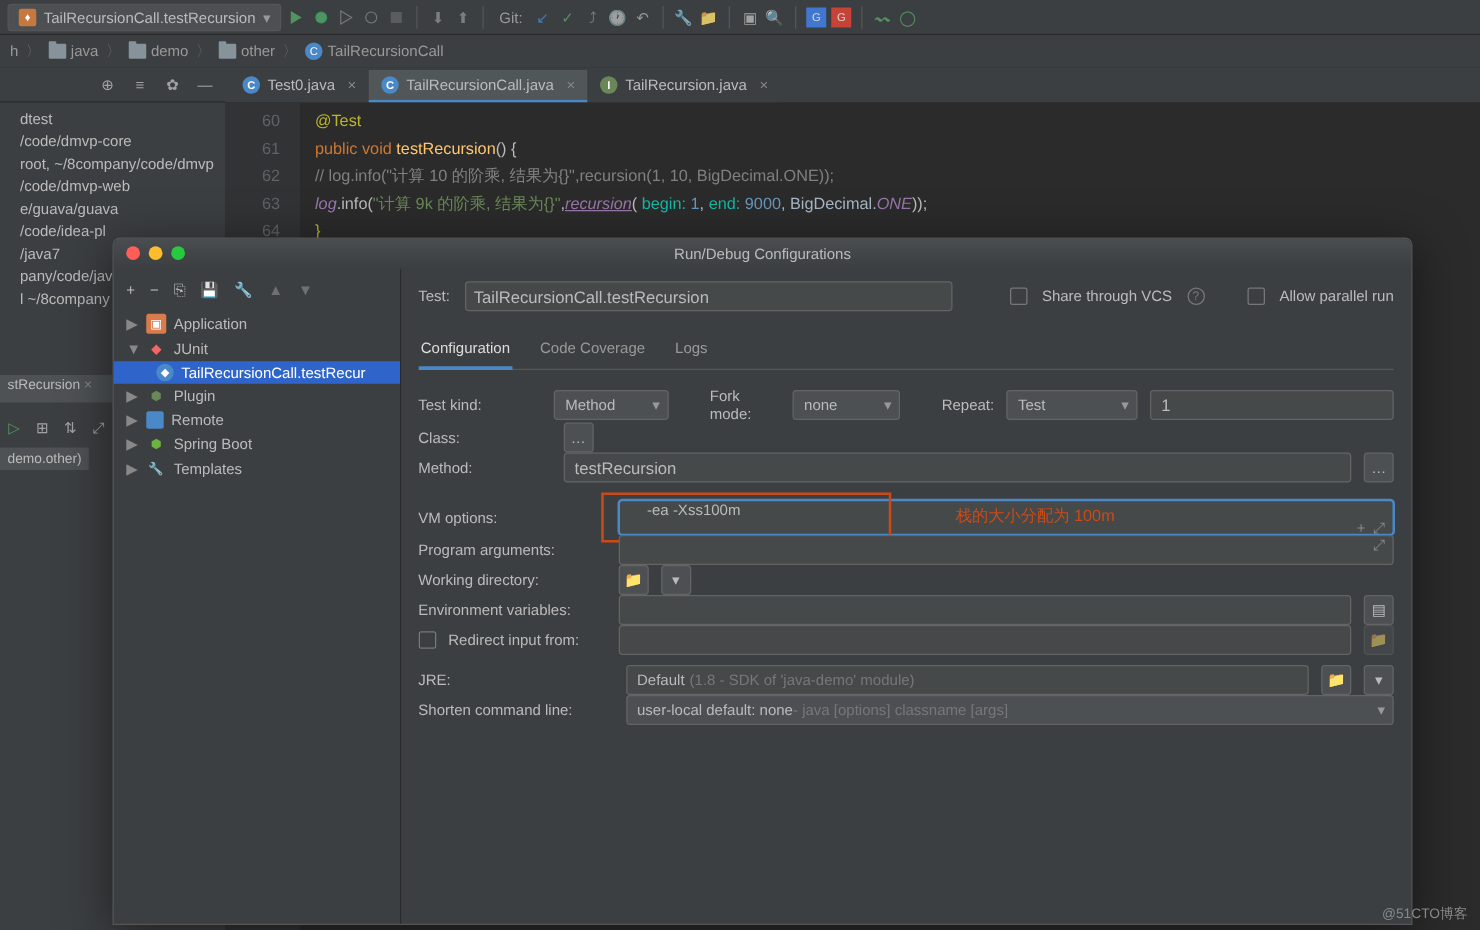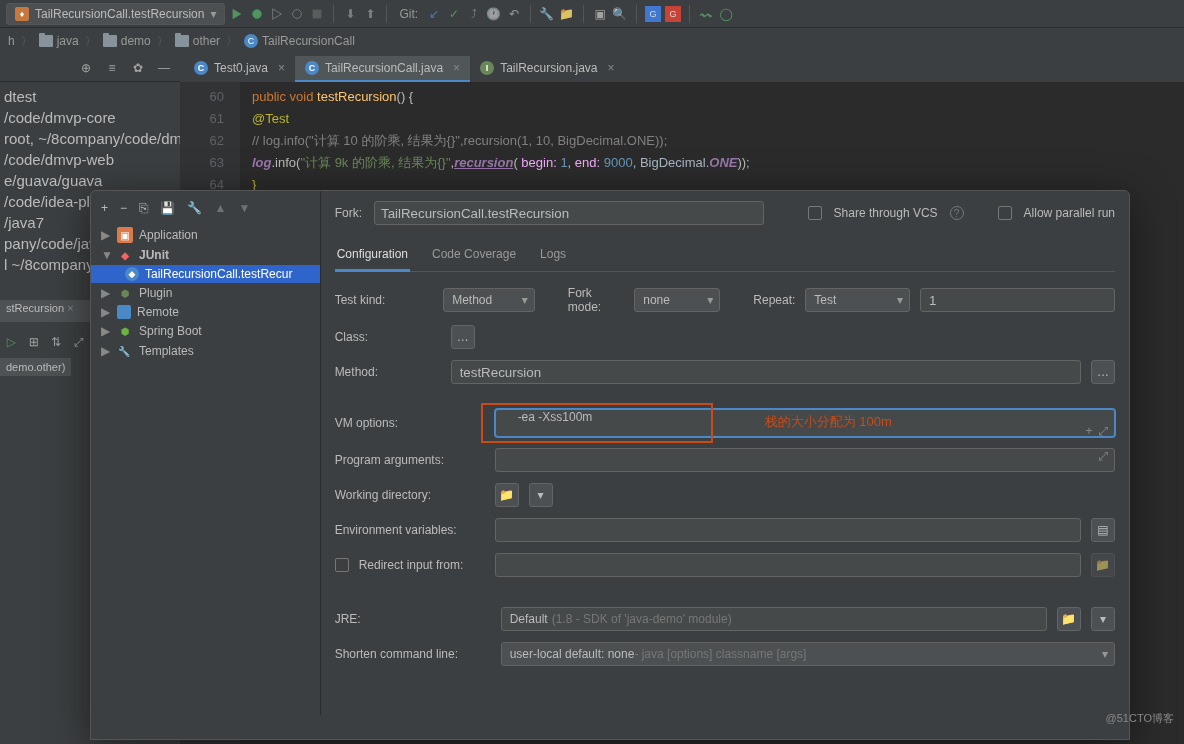--- a/index.html
+++ b/index.html
@@ -13,41 +13,41 @@
 .git-label { color:#999; margin:0 4px; }
 .breadcrumbs { height:26px; background:#3c3f41; display:flex; align-items:center; padding:0 8px; gap:6px; color:#999; }
 .bc-item { display:flex; align-items:center; gap:4px; }
 .fld-ic { width:14px; height:12px; background:#87939a; border-radius:1px; position:relative; }
 .fld-ic::before { content:''; position:absolute; top:-2px; left:0; width:6px; height:3px; background:#87939a; border-radius:1px 1px 0 0; }
 .chev { color:#666; }
 .main-area { display:flex; height: calc(100% - 54px); }
 .proj-panel { width:180px; background:#3c3f41; overflow:hidden; }
 .proj-header { height:28px; border-bottom:1px solid #2b2b2b; display:flex; align-items:center; justify-content:flex-end; padding:0 8px; gap:10px; }
 .proj-tree { padding:4px 0; }
-.proj-item { padding:2px 4px; color:#bbb; white-space:nowrap; font-size:15px; }
+.proj-item { padding:2px 16px; color:#bbb; white-space:nowrap; font-size:12px; }
 .editor-area { flex:1; display:flex; flex-direction:column; }
 .tabs-row { height:28px; background:#3c3f41; display:flex; align-items:flex-end; padding-left:4px; }
 .ed-tab { height:26px; padding:0 10px; display:flex; align-items:center; gap:6px; background:#3c3f41; color:#bbb; border-bottom:2px solid transparent; }
 .ed-tab.active { background:#515658; border-bottom:2px solid #4a88c7; }
 .ed-tab .circ { width:14px; height:14px; border-radius:50%; display:flex; align-items:center; justify-content:center; font-size:9px; font-weight:bold; }
 .c-blue { background:#4a88c7; color:#fff; }
 .c-green { background:#6a8759; color:#fff; }
 .ed-tab .close-x { color:#888; margin-left:4px; }
 .editor { flex:1; background:#2b2b2b; display:flex; font-family:Menlo,Consolas,monospace; font-size:13px; }
 .gutter { width:60px; background:#313335; text-align:right; padding:4px 16px 0 0; color:#606366; line-height:22px; }
 .code { position:relative; padding:4px 0 0 12px; line-height:22px; }
 .code .kw { color:#cc7832; }
 .code .ann { color:#bbb529; }
 .code .method { color:#ffc66d; }
 .code .str { color:#6a8759; }
 .code .num { color:#6897bb; }
 .code .type { color:#a9b7c6; }
-.code .fld { color:#9876aa; font-style:italic;font-weight:bold; }
+.code .fld { color:#9876aa; font-style:italic; }
 .code .cmt { color:#808080; }
-.code .par { color:#f0abfc; }
+.code .par { color:#14b8a6; }
 .bottom-tabs { position:absolute; left:0; top:300px; display:flex; flex-direction:column; background:#fde047; width:90px; }
 .btm-tab { height:22px; padding:2px 6px; color:#bbb; font-size:11px; }
 .btm-tab.active { background:#4e5254; }
 .run-toolbtns { position:absolute; left:0; top:330px; background:#3c3f41; width:90px; padding:4px; display:flex; gap:8px; }
 .dialog { position:absolute; left:90px; top:190px; width:1040px; height:550px; background:#3c3f41; border:1px solid #555; border-radius:6px 6px 0 0; box-shadow:0 8px 40px rgba(0,0,0,.5); }
 .dlg-title { height:24px; display:flex; align-items:center; justify-content:center; color:#bbb; position:relative; background:linear-gradient(#4a4d4f,#3c3f41); border-radius:6px 6px 0 0; font-size:12px; }
 .mac-dots { position:absolute; left:10px; top:6px; display:flex; gap:7px; }
 .mac-dot { width:11px; height:11px; border-radius:50%; }
 .dot-r { background:#ff5f56; } .dot-y { background:#ffbd2e; } .dot-g { background:#27c93f; }
 .dlg-body { display:flex; height:calc(100% - 24px); }
@@ -65,35 +65,35 @@
 .bdg-remote { background:#4a88c7; width:14px; height:14px; }
 .bdg-spring { color:#6db33f; }
 .bdg-wrench { color:#999; }
 .dlg-main { flex:1; padding:10px 14px; }
 .name-row { display:flex; align-items:center; gap:12px; margin-bottom:16px; }
 .name-row input { flex:0 0 390px; height:24px; background:#45494a; border:1px solid #646464; color:#bbb; padding:0 6px; border-radius:3px; }
 .chk { width:14px; height:14px; border:1px solid #777; border-radius:2px; }
 .cfg-tabs { display:flex; gap:20px; border-bottom:1px solid #555; margin-bottom:14px; }
 .cfg-tab { padding:6px 2px 8px; color:#999; cursor:pointer; }
 .cfg-tab.active { color:#ddd; border-bottom:3px solid #4a88c7; margin-bottom:-1px; }
-.form { display:flex; flex-direction:column; gap:11px; }
+.form { display:flex; flex-direction:column; }
 .frow { display:flex; align-items:center; gap:10px; }
 .flabel { width:150px; color:#bbb; }
 .fselect { height:24px; background:#4c5052; border:1px solid #646464; color:#bbb; padding:0 24px 0 8px; border-radius:3px; position:relative; display:flex; align-items:center; }
 .fselect::after { content:'▾'; position:absolute; right:6px; color:#999; }
 .finput { height:24px; background:#45494a; border:1px solid #646464; color:#bbb; padding:0 8px; border-radius:3px; flex:1; }
 .finput.ghost { color:#777; }
 .btn-more { width:24px; height:24px; background:#4c5052; border:1px solid #646464; border-radius:3px; display:flex; align-items:center; justify-content:center; color:#bbb; }
 .vm-row { display:flex; align-items:center; gap:10px; position:relative; }
 .vm-input { height:28px; background:#45494a; border:1px solid #4a88c7; color:#bbb; padding:0 8px; border-radius:3px; flex:1; box-shadow:0 0 0 1px #4a88c7; position:relative; }
 .vm-highlight { position:absolute; border:2px solid #cb4b16; left:146px; top:-6px; width:232px; height:40px; pointer-events:none; }
 .vm-annotation { position:absolute; left:430px; top:4px; color:#cb4b16; font-size:13px; }
 .vm-trail-icons { position:absolute; right:6px; display:flex; gap:6px; color:#888; }
 .hint { color:#777; }
-.watermark { position:absolute; right:10px; bottom:18px; color:#888; font-size:11px; }
+.watermark { position:absolute; right:10px; bottom:6px; color:#888; font-size:11px; }
 </style>
 </head>
 <body>
 
 <div class="toolbar">
   <div class="run-config">
     <span class="fn-icon">♦</span>
     <span>TailRecursionCall.testRecursion</span>
     <span style="color:#999;margin-left:auto">▾</span>
   </div>
@@ -211,63 +211,71 @@
     </div>
     <div class="editor">
       <div class="gutter">
         <div>60</div>
           <div>61</div>
           <div>62</div>
           <div>63</div>
           <div>64</div>
       </div>
       <div class="code">
+        <div>  <span class="ann">@Test</span></div>
         <div>  <span class="kw">public void</span> <span class="method">testRecursion</span><span>() {</span></div>
-        <div>  <span class="ann">@Test</span></div>
         <div><span class="cmt">//    log.info("计算 10 的阶乘, 结果为{}",recursion(1, 10, BigDecimal.ONE));</span></div>
         <div>    <span class="fld">log</span><span>.info(</span><span class="str">"计算 9k 的阶乘, 结果为{}"</span><span>,</span><span class="fld" style="text-decoration:underline">recursion</span><span>(</span><span class="par"> begin: </span><span class="num">1</span><span>,</span><span class="par">   end: </span><span class="num">9000</span><span class="type">, BigDecimal.</span><span class="fld">ONE</span><span>));</span></div>
         <div>  <span class="ann">}</span></div>
       </div>
     </div>
   </div>
 </div>
 
 <div class="bottom-tabs">
   <div class="btm-tab active"><span>stRecursion</span> <span style="color:#888">×</span></div>
 </div>
 <div class="run-toolbtns">
   <span class="tb-icon" style="color:#59a869">▷</span>
   <span class="tb-icon">⊞</span>
   <span class="tb-icon">⇅</span>
   <span class="tb-icon">⤢</span>
 </div>
 <div style="position:absolute;left:0;top:358px;background:#4e5254;padding:3px 6px;font-size:11px">demo.other)</div>
 
 <div class="dialog">
+  <div class="dlg-title">
+    <div class="mac-dots">
+      <div class="mac-dot dot-r"></div>
+      <div class="mac-dot dot-y"></div>
+      <div class="mac-dot dot-g"></div>
+    </div>
+    <span>Run/Debug Configurations</span>
+  </div>
   <div class="dlg-body">
     <div class="dlg-side">
       <div class="side-tools">
         <span>+</span>
         <span>−</span>
         <span>⎘</span>
         <span>💾</span>
         <span>🔧</span>
         <span style="opacity:.4">▲</span>
         <span style="opacity:.4">▼</span>
       </div>
       <div class="side-tree">
         <div class="tree-item">
             <span class="arr">▶</span>
             <span class="badge bdg-app">▣</span>
             <span>Application</span>
           </div>
         <div class="tree-item">
             <span class="arr">▼</span>
             <span class="badge bdg-junit">◆</span>
-            <span style="font-weight:bold">JUnit</span>
+            <span style="font-weight:normal">JUnit</span>
           </div>
         <div class="tree-item sel" style="padding-left:34px">
             <span class="badge bdg-class">◆</span>
             <span>TailRecursionCall.testRecur</span>
           </div>
         <div class="tree-item">
             <span class="arr">▶</span>
             <span class="badge bdg-plugin">⬢</span>
             <span>Plugin</span>
           </div>
@@ -283,21 +291,21 @@
           </div>
         <div class="tree-item">
             <span class="arr">▶</span>
             <span class="badge bdg-wrench">🔧</span>
             <span>Templates</span>
           </div>
       </div>
     </div>
     <div class="dlg-main">
       <div class="name-row">
-        <span>Fork:</span>
+        <span>Test:</span>
         <input value="TailRecursionCall.testRecursion" style="">
         <div style="flex:1"></div>
         <span class="chk"></span>
         <span>Share through VCS</span>
         <span style="color:#777;border:1px solid #777;border-radius:50%;width:14px;height:14px;display:inline-flex;align-items:center;justify-content:center;font-size:10px">?</span>
         <span style="width:10px"></span>
         <span class="chk"></span>
         <span>Allow parallel run</span>
       </div>
       <div class="cfg-tabs">

